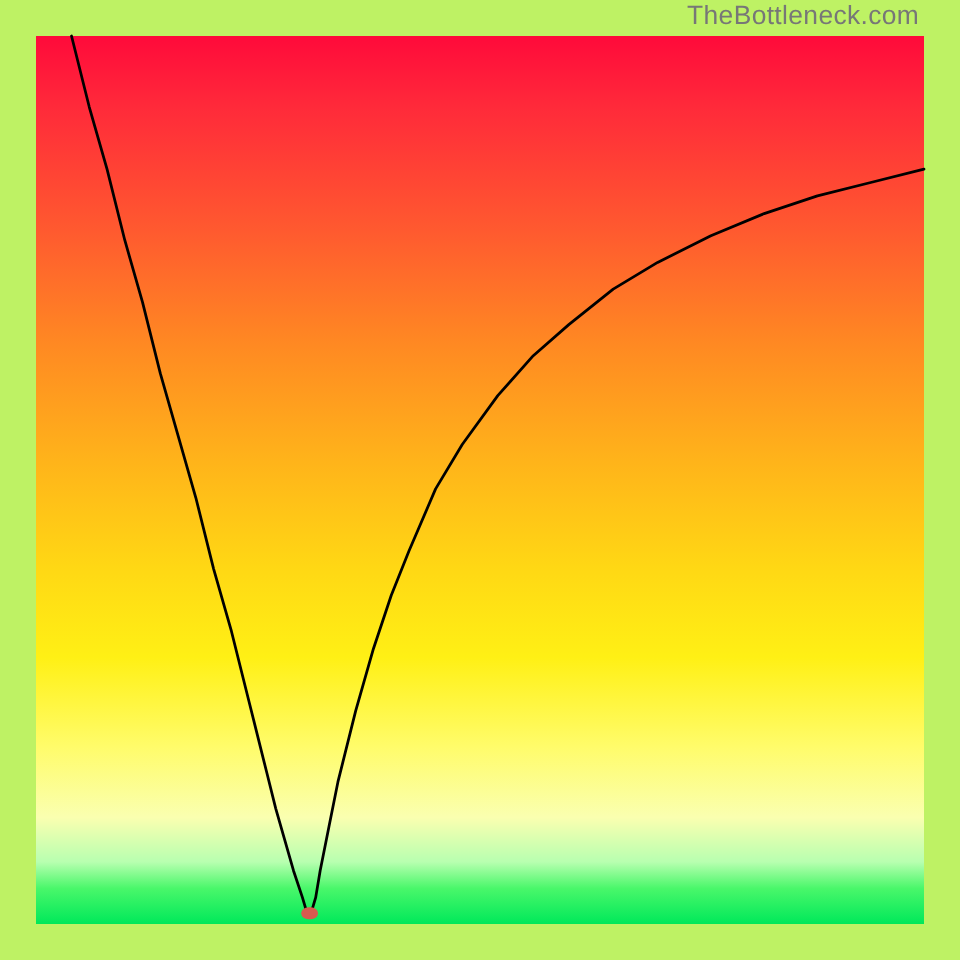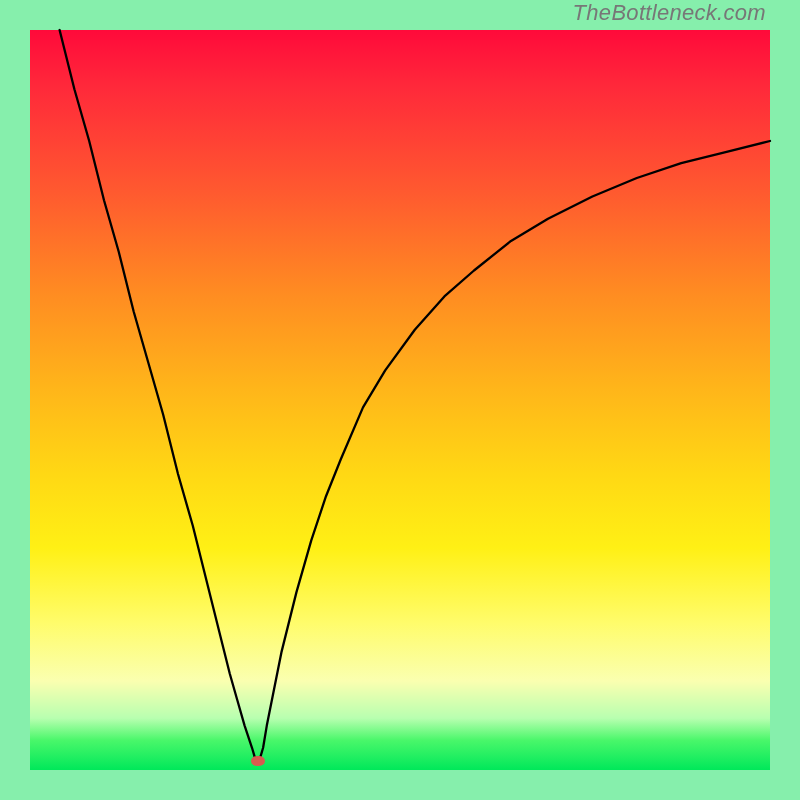--- a/index.html
+++ b/index.html
@@ -8,22 +8,21 @@
     width: 800px;
     height: 800px;
     overflow: hidden;
     background: #000;
     font-family: Arial, Helvetica, sans-serif;
   }
   .frame {
     position: relative;
     width: 800px;
     height: 800px;
-    background: #86efac;
-    font-style: italic;
+    background: #bef264;
   }
   .plot-area {
     position: absolute;
     left: 30px;
     top: 30px;
     width: 740px;
     height: 740px;
     
     background: linear-gradient(
       to bottom,

